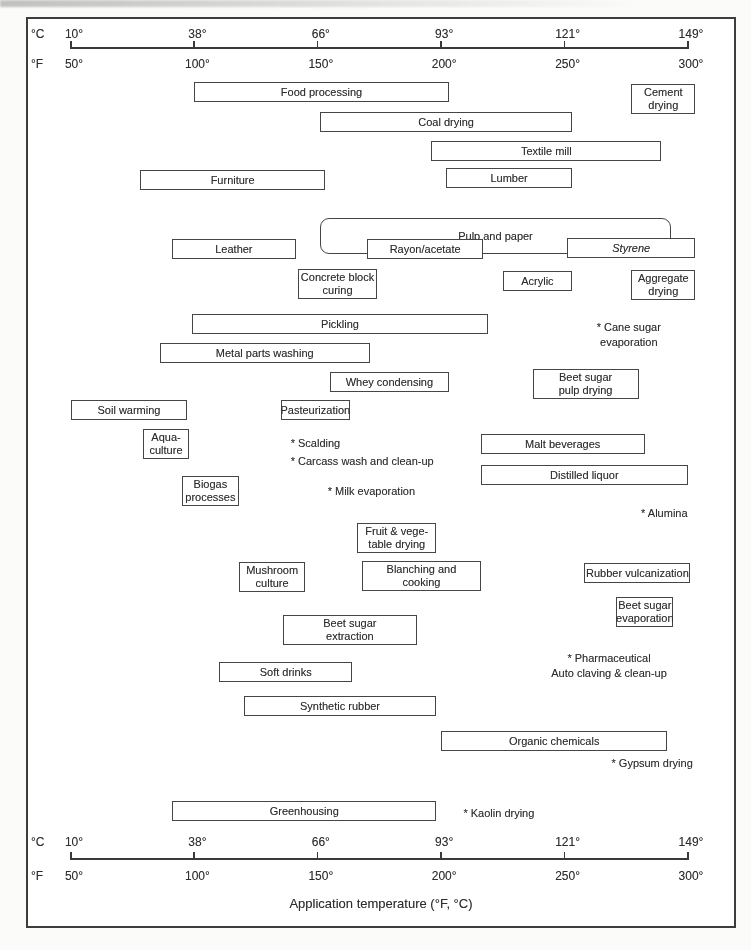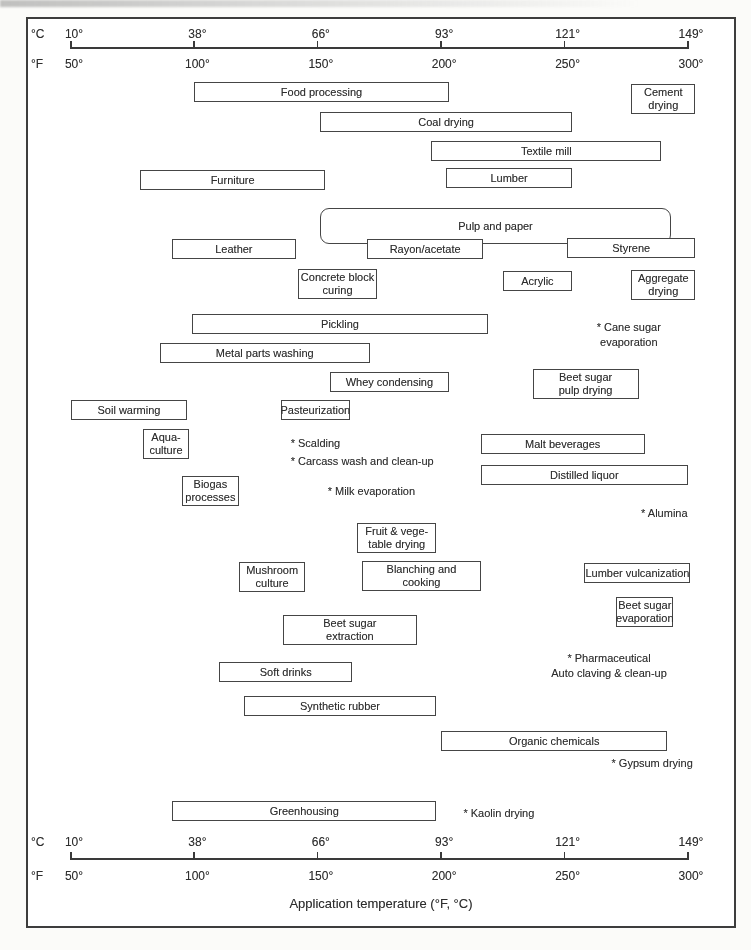--- a/index.html
+++ b/index.html
@@ -107,30 +107,30 @@
       </div>
       <div class="range-box" style="left: 431.328px; top: 141px; width: 230px; height: 20px;">
         <div>Textile mill</div>
       </div>
       <div class="range-box" style="left: 140.104px; top: 170px; width: 185.1px; height: 20px;">
         <div>Furniture</div>
       </div>
       <div class="range-box" style="left: 446.136px; top: 168px; width: 125.868px; height: 20px;">
         <div>Lumber</div>
       </div>
-      <div class="range-box" style="left: 320.268px; top: 208px; width: 350.456px; height: 36px; border-radius: 9px;">
+      <div class="range-box" style="left: 320.268px; top: 218px; width: 350.456px; height: 36px; border-radius: 9px;">
         <div>Pulp and paper</div>
       </div>
       <div class="range-box" style="left: 172.188px; top: 239px; width: 123.4px; height: 20px;">
         <div>Leather</div>
       </div>
       <div class="range-box" style="left: 367.16px; top: 239px; width: 115.996px; height: 20px;">
         <div>Rayon/acetate</div>
       </div>
-      <div class="range-box" style="left: 567.068px; top: 238px; width: 128.336px; height: 20px;">
+      <div class="range-box" style="left: 567.068px; top: 238px; width: 128.336px; height: 20px; font-style: italic;">
         <div>Styrene</div>
       </div>
       <div class="range-box" style="left: 298.056px; top: 269px; width: 78.976px; height: 30px;">
         <div>Concrete block</div>
         <div>curing</div>
       </div>
       <div class="range-box" style="left: 502.9px; top: 271px; width: 69.104px; height: 20px;">
         <div>Acrylic</div>
       </div>
       <div class="range-box" style="left: 631.236px; top: 270px; width: 64.168px; height: 30px;">
@@ -176,21 +176,21 @@
       </div>
       <div class="range-box" style="left: 238.824px; top: 562px; width: 66.636px; height: 30px;">
         <div>Mushroom</div>
         <div>culture</div>
       </div>
       <div class="range-box" style="left: 362.224px; top: 561px; width: 118.464px; height: 30px;">
         <div>Blanching and</div>
         <div>cooking</div>
       </div>
       <div class="range-box" style="left: 584.344px; top: 563px; width: 106.124px; height: 20px;">
-        <div>Lumber vulcanization</div>
+        <div>Rubber vulcanization</div>
       </div>
       <div class="range-box" style="left: 616.428px; top: 597px; width: 56.764px; height: 30px;">
         <div>Beet sugar</div>
         <div>evaporation</div>
       </div>
       <div class="range-box" style="left: 283.248px; top: 615px; width: 133.272px; height: 30px;">
         <div>Beet sugar</div>
         <div>extraction</div>
       </div>
       <div class="range-box" style="left: 219.08px; top: 662px; width: 133.272px; height: 20px;">

